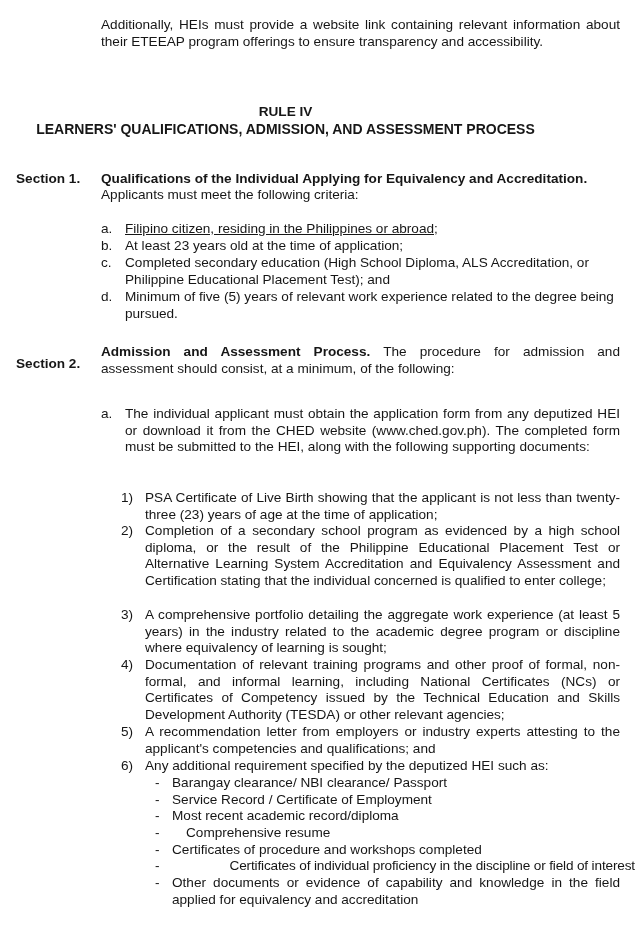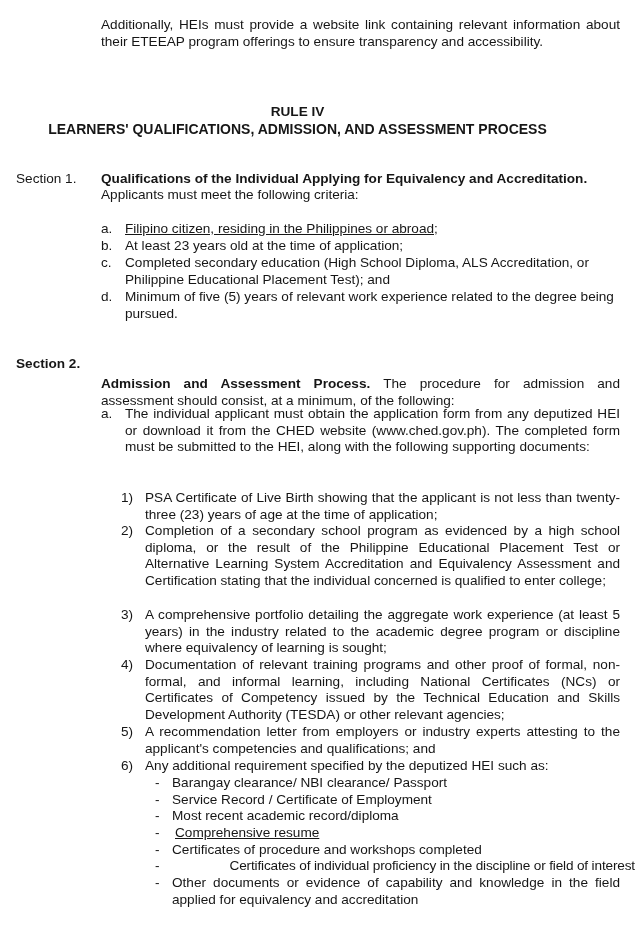--- a/index.html
+++ b/index.html
@@ -3,35 +3,35 @@
 <meta charset="utf-8">
 <style>
   html, body { margin: 0; padding: 0; }
   body {
     width: 635px; height: 928px; background: #ffffff; color: #161616;
     font-family: "Liberation Sans", sans-serif; font-size: 13.6px;
     line-height: 16.7px; position: relative; overflow: hidden;
   }
   .abs { position: absolute; }
   .just { text-align: justify; text-align-last: left; }
-  .center { text-align: center; left: 16px; width: 563px; font-weight: bold; }
+  .center { text-align: center; left: 4px; width: 563px; font-weight: bold; }
   b { font-weight: bold; }
   .row { position: absolute; }
   .mk { position: absolute; }
   p { margin: 0; }
 </style>
 </head>
 <body>
 
 <p class="abs just" style="left:101px; top:17px; width:519px;">Additionally, HEIs must provide a website link containing relevant information about their ETEEAP program offerings to ensure transparency and accessibility.</p>
 
 <div class="abs center" style="top:104px;">RULE IV</div>
 <div class="abs center" style="top:121px; font-size:14px;">LEARNERS' QUALIFICATIONS, ADMISSION, AND ASSESSMENT PROCESS</div>
 
-<div class="abs" style="left:16px; top:171px; font-weight:normal;">Section 1.</div>
+<div class="abs" style="left:16px; top:171px; font-weight:bold;">Section 1.</div>
 <div class="abs" style="left:101px; top:171px; width:530px; font-weight:bold; white-space:nowrap;">Qualifications of the Individual Applying for Equivalency and Accreditation.</div>
 <div class="abs" style="left:101px; top:187px;text-align:right;">Applicants must meet the following criteria:</div>
 
 <div class="row" style="left:101px; top:221px; width:520px;">
   <span class="mk" style="left:0">a.</span>
   <p style="margin-left:24px;text-decoration:underline;">Filipino citizen, residing in the Philippines or abroad;</p>
 </div>
 <div class="row" style="left:101px; top:238px; width:520px;">
   <span class="mk" style="left:0">b.</span>
   <p style="margin-left:24px;">At least 23 years old at the time of application;</p>
@@ -39,21 +39,21 @@
 <div class="row" style="left:101px; top:255px; width:520px;">
   <span class="mk" style="left:0">c.</span>
   <p style="margin-left:24px;">Completed secondary education (High School Diploma, ALS Accreditation, or Philippine Educational Placement Test); and</p>
 </div>
 <div class="row" style="left:101px; top:289px; width:520px;">
   <span class="mk" style="left:0">d.</span>
   <p style="margin-left:24px;">Minimum of five (5) years of relevant work experience related to the degree being pursued.</p>
 </div>
 
 <div class="abs" style="left:16px; top:356px; font-weight:bold;">Section 2.</div>
-<p class="abs just" style="left:101px; top:376px; width:519px;">
+<p class="abs just" style="left:101px; top:344px; width:519px;">
   <b>Admission and Assessment Process.</b>
   <span>The procedure for admission and assessment should consist, at a minimum, of the following:</span>
 </p>
 
 <div class="row" style="left:101px; top:406px; width:519px;">
   <span class="mk" style="left:0">a.</span>
   <p class="just" style="margin-left:24px;">The individual applicant must obtain the application form from any deputized HEI or download it from the CHED website (www.ched.gov.ph). The completed form must be submitted to the HEI, along with the following supporting documents:</p>
 </div>
 
 <div class="row" style="left:121px; top:490px; width:499px;">
@@ -88,21 +88,21 @@
 <div class="row" style="left:155px; top:792px; width:475px;">
   <span class="mk" style="left:0">-</span>
   <p style="margin-left:17px;">Service Record / Certificate of Employment</p>
 </div>
 <div class="row" style="left:155px; top:808px; width:475px;">
   <span class="mk" style="left:0">-</span>
   <p style="margin-left:17px;">Most recent academic record/diploma</p>
 </div>
 <div class="row" style="left:155px; top:825px; width:475px;">
   <span class="mk" style="left:0">-</span>
-  <p style="margin-left:20px;text-decoration:underline;">Comprehensive resume</p>
+  <p style="margin-left:31px;">Comprehensive resume</p>
 </div>
 <div class="row" style="left:155px; top:842px; width:475px;">
   <span class="mk" style="left:0">-</span>
   <p style="margin-left:17px;">Certificates of procedure and workshops completed</p>
 </div>
 <div class="row" style="left:155px; top:858px; width:480px;">
   <span class="mk" style="left:0">-</span>
   <p style="margin-left:17px; white-space:nowrap; letter-spacing:-0.15px;text-align:right;">Certificates of individual proficiency in the discipline or field of interest</p>
 </div>
 <div class="row" style="left:155px; top:875px; width:465px;">

